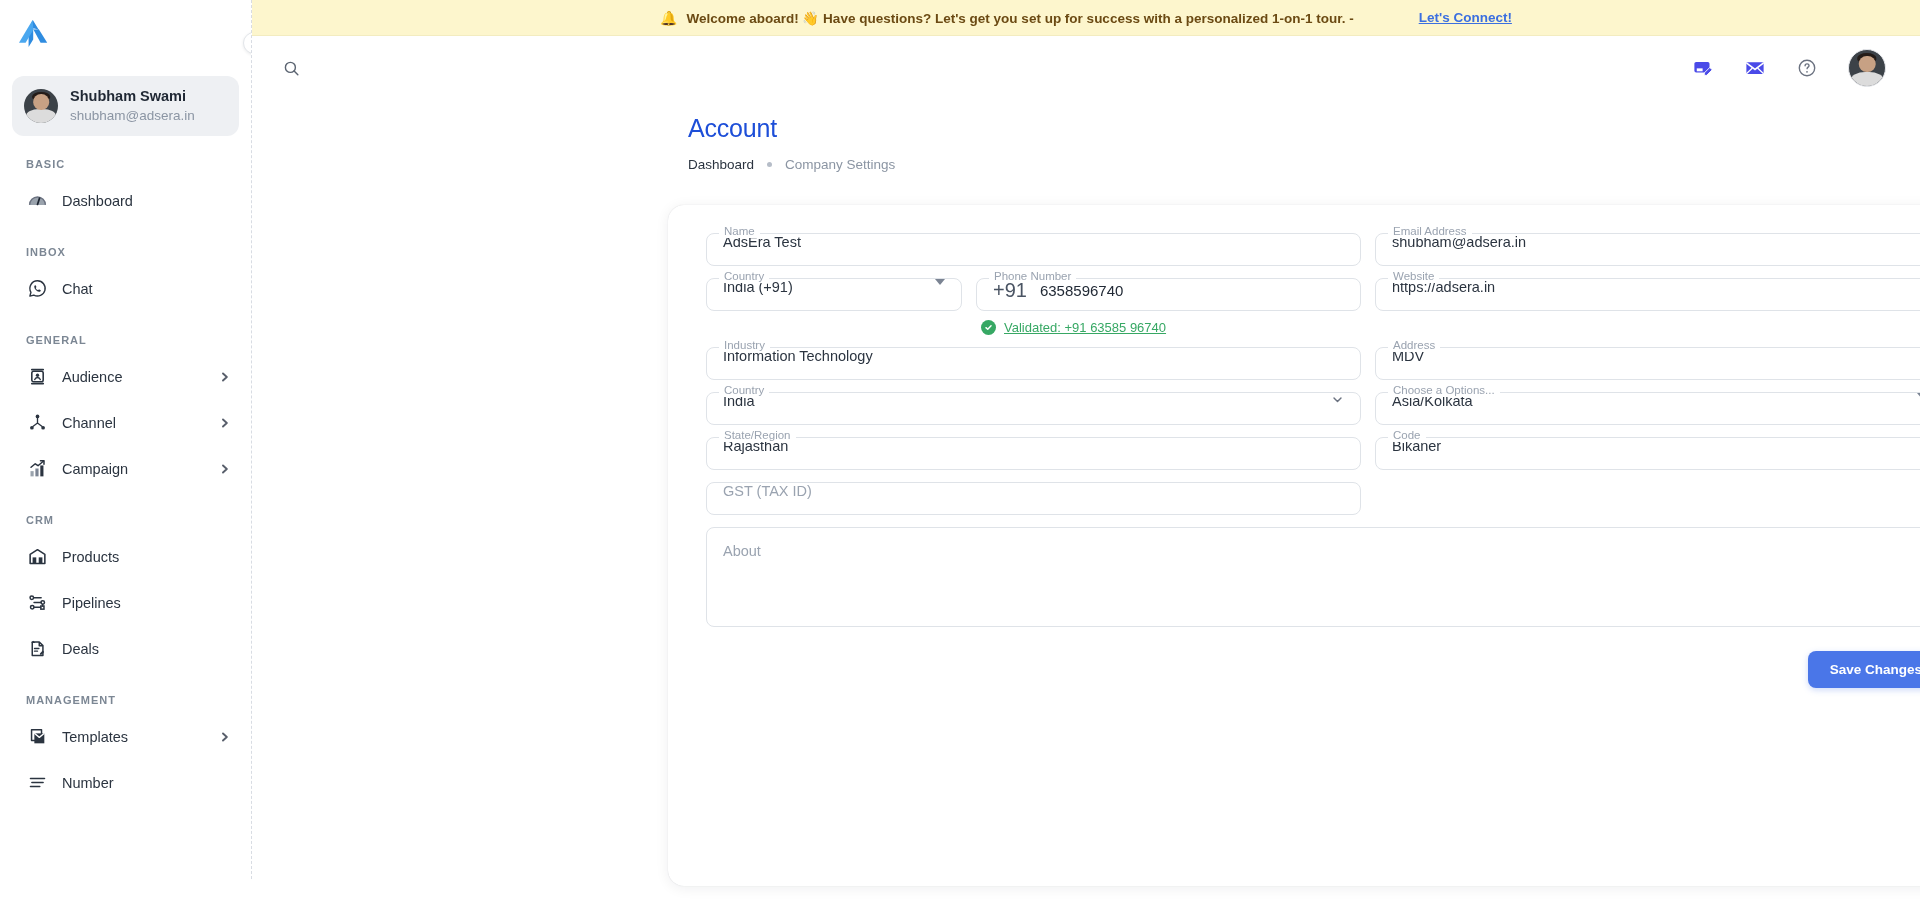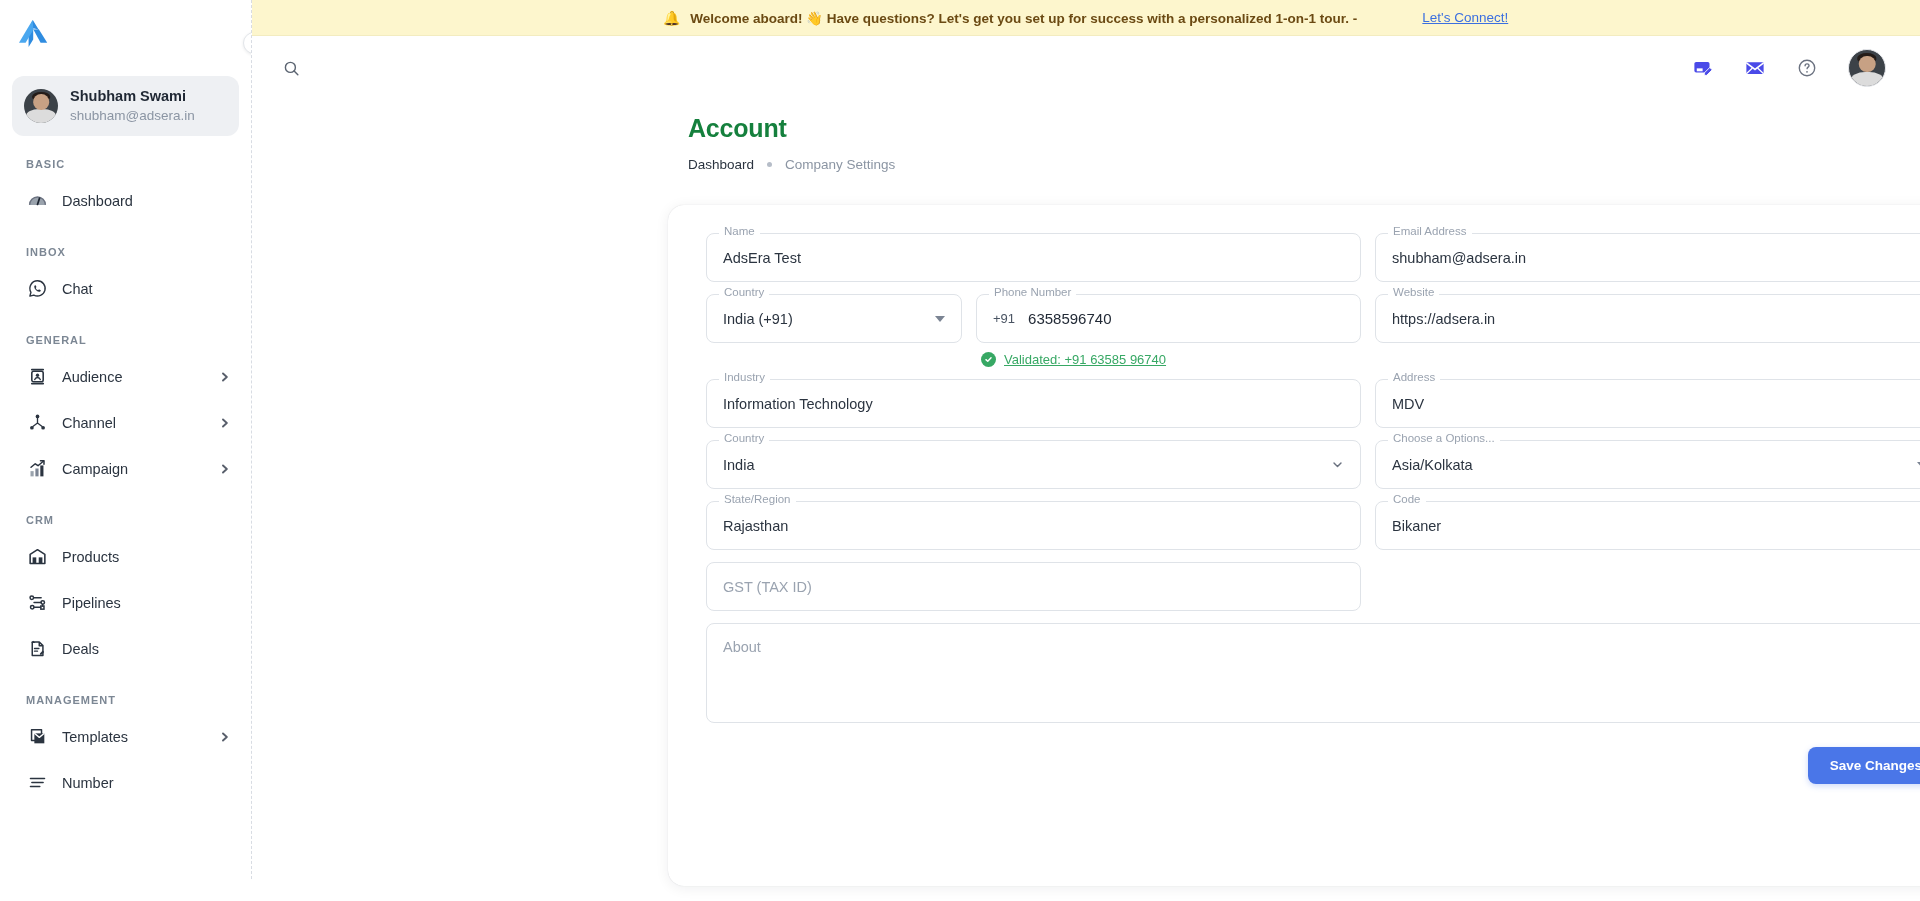--- a/index.html
+++ b/index.html
@@ -75,21 +75,21 @@
   
   .main { flex: 1; height: 901px; position: relative; overflow: hidden; background: #ffffff; }
 
   .promo-bar {
     height: 36px; background: #fdf6cd;
     display: flex; align-items: center; justify-content: center;
     gap: 9px; font-size: 13.5px; color: #6b4a13; font-weight: 600;
     border-bottom: 1px solid #f3ecc0;
   }
   .promo-bell { font-size: 14px; line-height: 1; }
-  .promo-link { color: #3b6fe0; font-weight: 400; text-decoration: underline; margin-left: 10px; cursor:pointer;padding-left:46px; }
+  .promo-link { color: #3b6fe0; font-weight: 700; text-decoration: underline; margin-left: 10px; cursor:pointer;padding-left:46px; }
 
   .topbar {
     height: 64px; display: flex; align-items: center;
     padding: 0 34px 0 22px; gap: 18px;
   }
   .search-btn { width: 34px; height: 34px; display:flex; align-items:center; justify-content:center; cursor:pointer; border-radius:50%; }
   .search-btn svg { width: 19px; height: 19px; }
   .topbar-spacer { flex: 1; }
   .top-ico { width: 34px; height: 34px; display:flex; align-items:center; justify-content:center; cursor:pointer; border-radius:8px; }
   .top-ico svg { width: 22px; height: 22px; display:block; }
@@ -99,55 +99,55 @@
     border: 1px solid #e6e8ec;
   }
   .avatar-top .head { position:absolute; left:50%; top:16%; transform:translateX(-50%);
       width:46%; height:46%; border-radius:50%; background:#c7a184; }
   .avatar-top .hair { position:absolute; left:50%; top:9%; transform:translateX(-50%);
       width:54%; height:27%; border-radius:50% 50% 40% 40%; background:#241c18; }
   .avatar-top .body { position:absolute; left:50%; bottom:-6%; transform:translateX(-50%);
       width:88%; height:46%; border-radius:44% 44% 0 0; background:#dcdcdc; }
 
   .page-head { padding: 14px 0 0 436px; }
-  .page-title { font-size: 25px; font-weight: 700; color: #15803d; letter-spacing: -0.2px; }
+  .page-title { font-size: 25px; font-weight: 400; color: #1d4ed8; letter-spacing: -0.2px; }
   .breadcrumb { display:flex; align-items:center; gap:13px; margin-top: 14px; font-size: 13.5px; }
   .crumb-active { color: #2b3440; cursor: pointer; }
   .crumb-dot { width: 5px; height: 5px; border-radius: 50%; background: #b6bdc8; display:inline-block; }
   .crumb-muted { color: #8b95a3; }
 
   
   .card {
     position: absolute; left: 416px; top: 205px;
     width: 1340px; height: 681px;
     background: #ffffff; border-radius: 16px;
     box-shadow: 0 2px 14px rgba(16,24,40,.07), 0 0 1px rgba(16,24,40,.18);
     padding: 28px 64px 0 22px;
   }
   .grid { display: grid; grid-template-columns: 655px 1fr; column-gap: 14px; row-gap: 12px; padding-left: 16px; }
 
   .field { position: relative; }
   .fld-box {
-    height: 49px; border: 1px solid #dfe3e8; border-radius: 8px;
-    display: flex; align-items: center; padding: 0 16px;
+    height: 33px; border: 1px solid #dfe3e8; border-radius: 8px;
+    display: flex; align-items: flex-start; padding: 0 16px;
     background: #ffffff; font-size: 14.5px; color: #2b3440;
     cursor: text;
   }
   .fld-box.tall { height: 100px; align-items: flex-start; padding-top: 15px; }
   .fld-label {
     position: absolute; top: -7px; left: 13px;
     background: #ffffff; padding: 0 5px;
     font-size: 11.5px; color: #9aa3b0; line-height: 1;
   }
   .placeholder { color: #9aa3b0; }
   .select-box { justify-content: space-between; cursor: pointer; }
   .caret-filled { width:0;height:0;border-left:5px solid transparent;border-right:5px solid transparent;border-top:6px solid #7b8493; }
   .caret-chev svg { width: 13px; height: 13px; display:block; }
   .phone-val { display:flex; align-items:center; gap:13px; }
-  .phone-cc { font-size: 13px; color: #4a5463; }
+  .phone-cc { font-size: 20px; color: #4a5463; }
   .phone-num { font-size: 15px; color: #222a36; }
 
   .validated {
     display:flex; align-items:center; gap:8px;
     margin-top: 9px; margin-left: 5px;
     font-size: 13px; color: #37a864; text-decoration: underline;
   }
   .check-ico { width: 15px; height: 15px; border-radius: 50%; background:#37a864;
     display:flex;align-items:center;justify-content:center;flex:0 0 15px; }
   .check-ico svg { width: 9px; height: 9px; }

